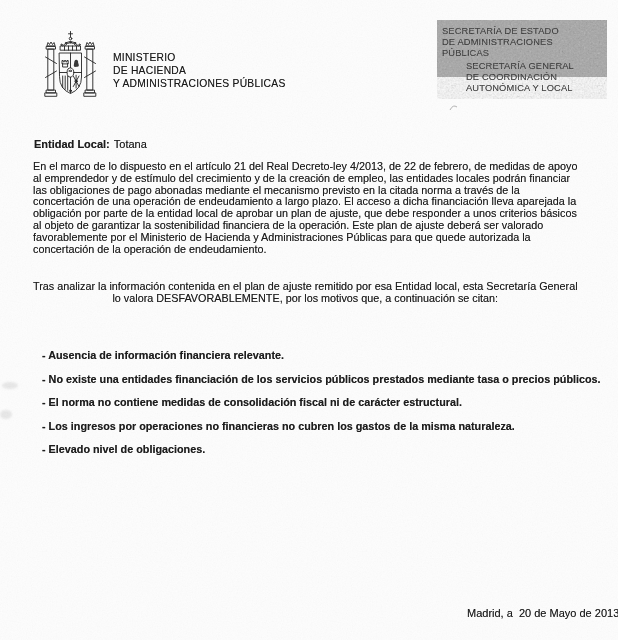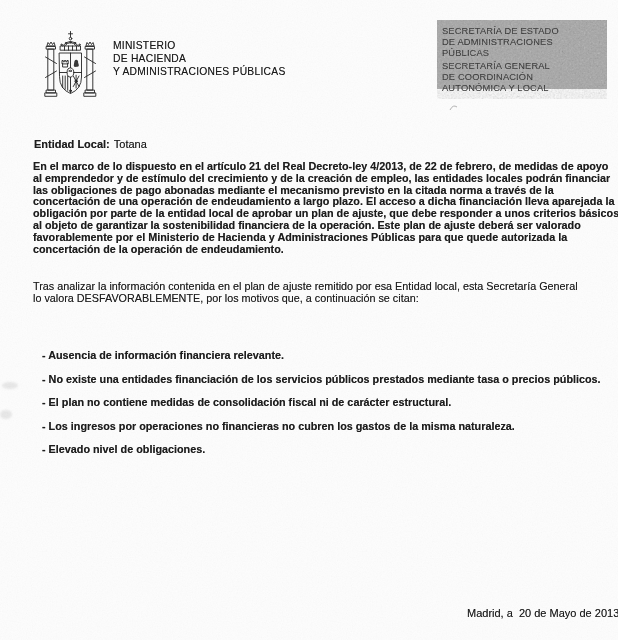--- a/index.html
+++ b/index.html
@@ -3,39 +3,39 @@
 <meta charset="utf-8">
 <style>
   html,body{margin:0;padding:0;background:#e8e8e8;}
   .page{
     position:relative;width:618px;height:640px;background:#fdfdfd;
     font-family:"Liberation Sans","DejaVu Sans",sans-serif;color:#1d1d1d;
     overflow:hidden;text-shadow:0 0 .4px rgba(25,25,25,.55);
   }
   .page-noise{position:absolute;left:0;top:0;width:618px;height:640px;opacity:.07;mix-blend-mode:multiply;pointer-events:none;z-index:9;}
   .crest{position:absolute;left:44px;top:26px;width:53px;height:76px;}
-  .ministry{position:absolute;left:113px;top:40px;font-size:10.3px;line-height:12.9px;letter-spacing:.25px;white-space:pre;color:#1b1b1b;}
+  .ministry{position:absolute;left:113px;top:52px;font-size:10.3px;line-height:12.9px;letter-spacing:.25px;white-space:pre;color:#1b1b1b;}
   .sec-box{
-    position:absolute;left:437px;top:20px;width:170px;height:69px;box-sizing:border-box;
+    position:absolute;left:437px;top:20px;width:170px;height:57px;box-sizing:border-box;
     background:#a6a6a6;color:#2e2e2e;padding:6px 4px 0 5px;
     font-size:9.3px;line-height:11px;letter-spacing:.15px;
   }
   .sec-box .grp{white-space:pre;position:relative;z-index:1;}
-  .sec-box .grp + .grp{margin-top:2px;}
+  .sec-box .grp + .grp{margin-top:2px;margin-left:24px;}
   .box-noise{position:absolute;left:0;top:0;width:170px;height:79px;opacity:.4;pointer-events:none;z-index:2;}
   .smudge{position:absolute;left:448px;top:103px;opacity:.55;}
   .blob{position:absolute;background:#8b8b8b;border-radius:50%;filter:blur(1.2px);opacity:.18;}
   .blob1{left:2px;top:382px;width:16px;height:7px;}
   .blob2{left:0px;top:410px;width:12px;height:9px;}
   .entity-line{position:absolute;left:6px;top:138px;font-size:11px;}
   .entity-line .lbl{font-weight:bold;padding-left:28px;}
   .entity-line .val{margin-left:4px;margin-top:39px;}
   .para{position:absolute;left:33px;font-size:10.8px;line-height:11.8px;white-space:pre;}
-  .p1{top:161px;font-weight:bold;}
-  .p2{top:281px;}
+  .p1{top:161px;}
+  .p2{top:281px;text-align:center;}
   .reasons{position:absolute;left:33px;top:349px;font-size:10.8px;line-height:12px;}
   .reason{white-space:pre;text-indent:9px;margin-bottom:11.5px;font-weight:bold;}
   .date{position:absolute;left:424px;top:607px;font-size:11px;white-space:pre;margin-left:43px;}
 </style>
 </head>
 <body>
 
 <div class="page">
 
   <svg class="crest" viewBox="0 0 53 68" aria-hidden="true">
@@ -123,21 +123,21 @@
 al objeto de garantizar la sostenibilidad financiera de la operación. Este plan de ajuste deberá ser valorado
 favorablemente por el Ministerio de Hacienda y Administraciones Públicas para que quede autorizada la
 concertación de la operación de endeudamiento.</div>
 
   <div class="para p2">Tras analizar la información contenida en el plan de ajuste remitido por esa Entidad local, esta Secretaría General
 lo valora DESFAVORABLEMENTE, por los motivos que, a continuación se citan:</div>
 
   <div class="reasons">
     <div class="reason">- Ausencia de información financiera relevante.</div>
     <div class="reason">- No existe una entidades financiación de los servicios públicos prestados mediante tasa o precios públicos.</div>
-    <div class="reason">- El plan no contiene medidas de consolidación fiscal ni de carácter estructural.</div>
+    <div class="reason">- El norma no contiene medidas de consolidación fiscal ni de carácter estructural.</div>
     <div class="reason">- Los ingresos por operaciones no financieras no cubren los gastos de la misma naturaleza.</div>
     <div class="reason">- Elevado nivel de obligaciones.</div>
   </div>
 
   <div class="date">Madrid, a  20 de Mayo de 2013</div>
 
   <svg class="page-noise" aria-hidden="true">
     <filter id="pn">
         <feTurbulence type="fractalNoise" baseFrequency="0.8" numOctaves="2" seed="4"></feTurbulence>
         <feColorMatrix type="saturate" values="0"></feColorMatrix>

